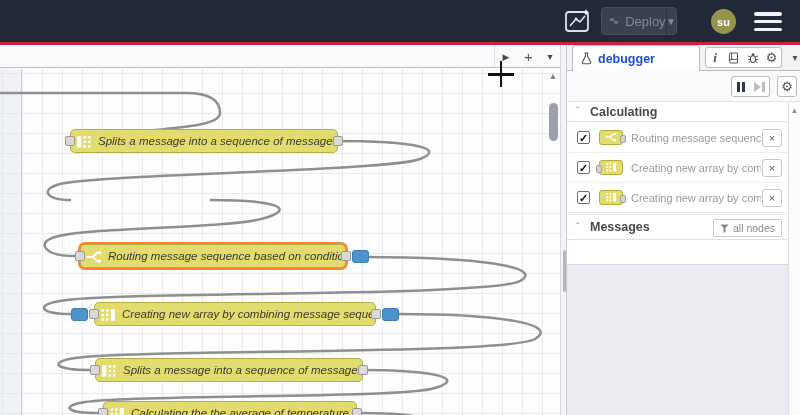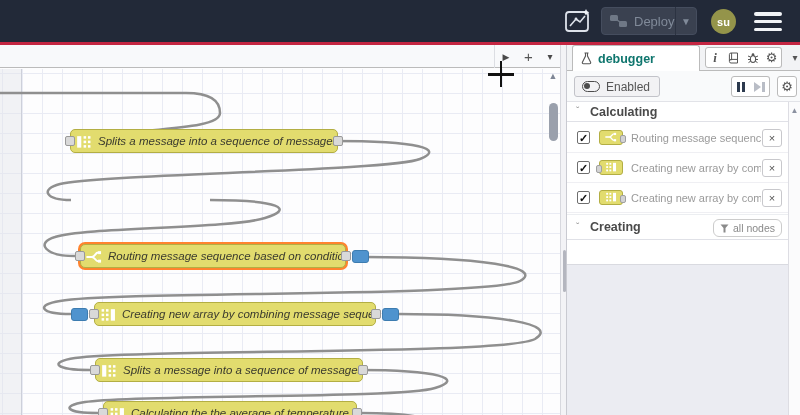--- a/index.html
+++ b/index.html
@@ -9,21 +9,21 @@
   }
   *{margin:0;padding:0;box-sizing:border-box;font-family:"Liberation Sans",sans-serif;}
   html,body{width:800px;height:415px;overflow:hidden;background:#fff;}
   #app{position:relative;width:800px;height:415px;overflow:hidden;background:#fff;}
 
   
   #header{position:absolute;left:0;top:0;width:800px;height:42px;background:var(--header-bg);}
   #red-line{position:absolute;left:0;top:42px;width:800px;height:3px;background:var(--red-line);}
   .hbtn{position:absolute;display:flex;align-items:center;justify-content:center;}
   #sparkle-btn{left:563px;top:8px;width:30px;height:26px;}
-  #deploy-btn{left:601px;top:7px;width:96px;height:28px;background:#3a4150;border:1px solid #454d5e;border-radius:4px;display:flex;align-items:center;}
+  #deploy-btn{left:601px;top:7px;width:76px;height:28px;background:#3a4150;border:1px solid #454d5e;border-radius:4px;display:flex;align-items:center;}
   #deploy-btn .dicon{margin-left:8px;}
   #deploy-btn .dlabel{color:#808a99;font-size:13px;margin-left:7px;flex:1;}
   #deploy-btn .ddiv{width:1px;height:28px;background:#2c3342;}
   #deploy-btn .dcaret{color:#808a99;font-size:10px;width:20px;text-align:center;}
   #avatar{left:711px;top:9px;width:25px;height:25px;border-radius:50%;background:#94944a;color:#fff;font-size:11px;font-weight:bold;}
   #hamburger{left:753px;top:12px;width:30px;height:19px;flex-direction:column;justify-content:space-between;}
   #hamburger i{display:block;width:28px;height:3.5px;background:#f2f4f7;border-radius:2px;}
 
   
   #canvas{position:absolute;left:0;top:45px;width:560px;height:370px;background:#fdfdfe;overflow:hidden;}
@@ -52,21 +52,21 @@
   #cursor-v{position:absolute;left:499.6px;top:16px;width:2.6px;height:26px;background:#111;}
 
   
   #separator{position:absolute;left:560px;top:45px;width:7px;height:370px;background:#f3f3f6;border-left:1px solid #d7d8de;border-right:1px solid var(--panel-border);cursor:col-resize;}
   #separator .grip{position:absolute;left:1.5px;top:205px;width:3px;height:42px;background:#b4b6bf;border-radius:2px;}
 
   
   #panel{position:absolute;left:567px;top:45px;width:233px;height:370px;background:#fff;}
   #panel-tabbar{position:absolute;left:0;top:0;width:233px;height:26px;background:#f2f3f5;border-bottom:1px solid #bbb;}
   #tab-debugger{position:absolute;left:5px;top:0px;width:128px;height:26px;background:#fff;border:1px solid #bbb;border-bottom:none;border-radius:3px 3px 0 0;display:flex;align-items:center;gap:6px;padding-left:8px;cursor:pointer;}
-  #tab-debugger .tlabel{font-size:12.5px;font-weight:bold;color:#0f766e;}
+  #tab-debugger .tlabel{font-size:12.5px;font-weight:bold;color:#1d4ed8;}
   .pbtn{position:absolute;top:2px;width:20px;height:21px;background:#fff;border:1px solid #bbb;display:flex;align-items:center;justify-content:center;color:#555;cursor:pointer;}
   #btn-info{left:138px;border-radius:3px 0 0 3px;font-family:"Liberation Serif",serif;font-style:italic;font-weight:bold;font-size:13px;}
   #btn-book{left:157px;border-left:none;}
   #btn-bug{left:176px;border-left:none;}
   #btn-gear{left:195px;border-left:none;border-radius:0 3px 3px 0;font-size:13px;}
   #btn-caret{left:218px;border:none;background:transparent;font-size:10px;color:#555;}
   #panel-toolbar{position:absolute;left:0;top:26px;width:233px;height:31px;background:#f9fafb;border-bottom:1px solid #e2e3e8;}
   #enabled-btn{position:absolute;left:7px;top:5px;height:21px;padding:0 9px 0 7px;background:#f2f2f4;border:1px solid #c2c3c9;border-radius:3px;display:flex;align-items:center;gap:6px;cursor:pointer;}
   #enabled-btn .toggle{width:18px;height:11px;border:1.5px solid #4c4c4c;border-radius:6px;position:relative;}
   #enabled-btn .toggle i{position:absolute;left:1px;top:1px;width:6px;height:6px;background:#4c4c4c;border-radius:50%;}
@@ -85,21 +85,21 @@
   #bp-header{top:57px;}
   #msg-header{top:169px;height:26px;border-top:1px solid #eceef1;}
   #bp-list{position:absolute;left:0;top:78px;width:221px;height:90px;}
   .bp-row{position:absolute;left:0;width:221px;height:30px;border-bottom:1px solid #efeff3;background:#fff;display:flex;align-items:center;}
   .bp-check{margin-left:10px;width:13px;height:13px;border:1px solid #6e6e6e;border-radius:2px;background:#fff;color:#111;font-size:11px;line-height:12px;text-align:center;font-weight:bold;cursor:pointer;}
   .bp-node-icon{position:relative;margin-left:9px;width:24px;height:15px;background:var(--node-fill);border:1px solid var(--node-border);border-radius:3px;display:flex;align-items:center;justify-content:center;}
   .bp-nub{position:absolute;top:3.5px;width:6px;height:8px;background:#d3d3d3;border:1px solid #a0a0a0;border-radius:2px;}
   .bp-nub.nl{left:-4px;} .bp-nub.nr{right:-4px;}
   .bp-label{margin-left:8px;width:130px;font-size:11px;color:#9a9a9a;white-space:nowrap;overflow:hidden;}
   .bp-x{position:absolute;right:6px;width:20px;height:18px;border:1px solid #c8c8cc;border-radius:3px;background:#fff;color:#555;font-size:11px;line-height:16px;text-align:center;cursor:pointer;}
-  #filter-btn{position:absolute;right:6px;top:4px;height:18px;padding:0 6px;border:1px solid #ccc;border-radius:6px;background:#fff;display:flex;align-items:center;gap:4px;cursor:pointer;}
+  #filter-btn{position:absolute;right:6px;top:4px;height:18px;padding:0 6px;border:1px solid #ccc;border-radius:1px;background:#fff;display:flex;align-items:center;gap:4px;cursor:pointer;}
   #filter-btn .flabel{font-size:10.5px;color:#8a8a8a;}
   #msg-empty{position:absolute;left:0;top:195px;width:221px;height:24px;background:#fff;}
   #panel-filler{position:absolute;left:0;top:219px;width:221px;height:151px;background:#ebecf2;border-top:1px solid #d9dae0;}
   #panel-scrollstrip{position:absolute;left:221px;top:57px;width:12px;height:313px;background:#fbfbfc;border-left:1px solid #dddde3;}
   #bp-scroll-up{position:absolute;left:0;top:4px;width:11px;text-align:center;color:#8b91a0;font-size:8px;cursor:pointer;}
 </style>
 </head>
 <body>
 
 <div id="app">
@@ -255,26 +255,20 @@
           <ellipse cx="6" cy="7" rx="2.6" ry="3.4" fill="none" stroke="#555" stroke-width="1.1"></ellipse>
           <circle cx="6" cy="2.6" r="1.3" fill="#555"></circle>
           <path d="M3.5,5 L1,4 M3.5,7.5 H1 M3.7,9.2 L1.5,10.6 M8.5,5 L11,4 M8.5,7.5 H11 M8.3,9.2 L10.5,10.6" stroke="#555" stroke-width="1"></path>
         </svg>
       </div>
       <div class="pbtn" id="btn-gear">⚙</div>
       <div class="pbtn" id="btn-caret">▾</div>
     </div>
 
     <div id="panel-toolbar">
-      <div id="enabled-btn">
-        <span class="toggle">
-            <i></i>
-          </span>
-        <span class="elabel">Enabled</span>
-      </div>
       <div class="pbtn" id="pause-btn">
           <span class="pauseglyph">
             <i></i>
             <i></i>
           </span>
         </div>
       <div class="pbtn" id="step-btn">
           <span class="stepglyph">
             <span class="tri"></span>
             <span class="bar"></span>
@@ -332,21 +326,21 @@
             </svg>
             <span class="bp-nub nr"></span>
           </span>
           <span class="bp-label">Creating new array by combini</span>
           <span class="bp-x">×</span>
         </div>
       </div>
 
     <div class="sec-header" id="msg-header">
       <span class="chev">ˇ</span>
-      <span class="stitle">Creating</span>
+      <span class="stitle">Messages</span>
       <div id="filter-btn">
         <svg width="9" height="9" viewBox="0 0 9 9">
             <path d="M0.5,0.5 h8 L5.5,4 v4.5 h-2 V4 z" fill="#8a8a8a"></path>
           </svg>
         <span class="flabel">all nodes</span>
       </div>
     </div>
     <div id="msg-empty"></div>
     <div id="panel-filler"></div>
     <div id="panel-scrollstrip">

